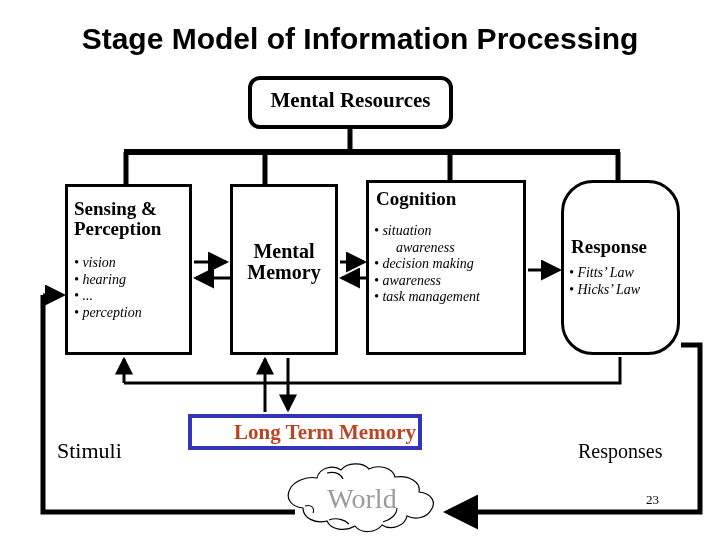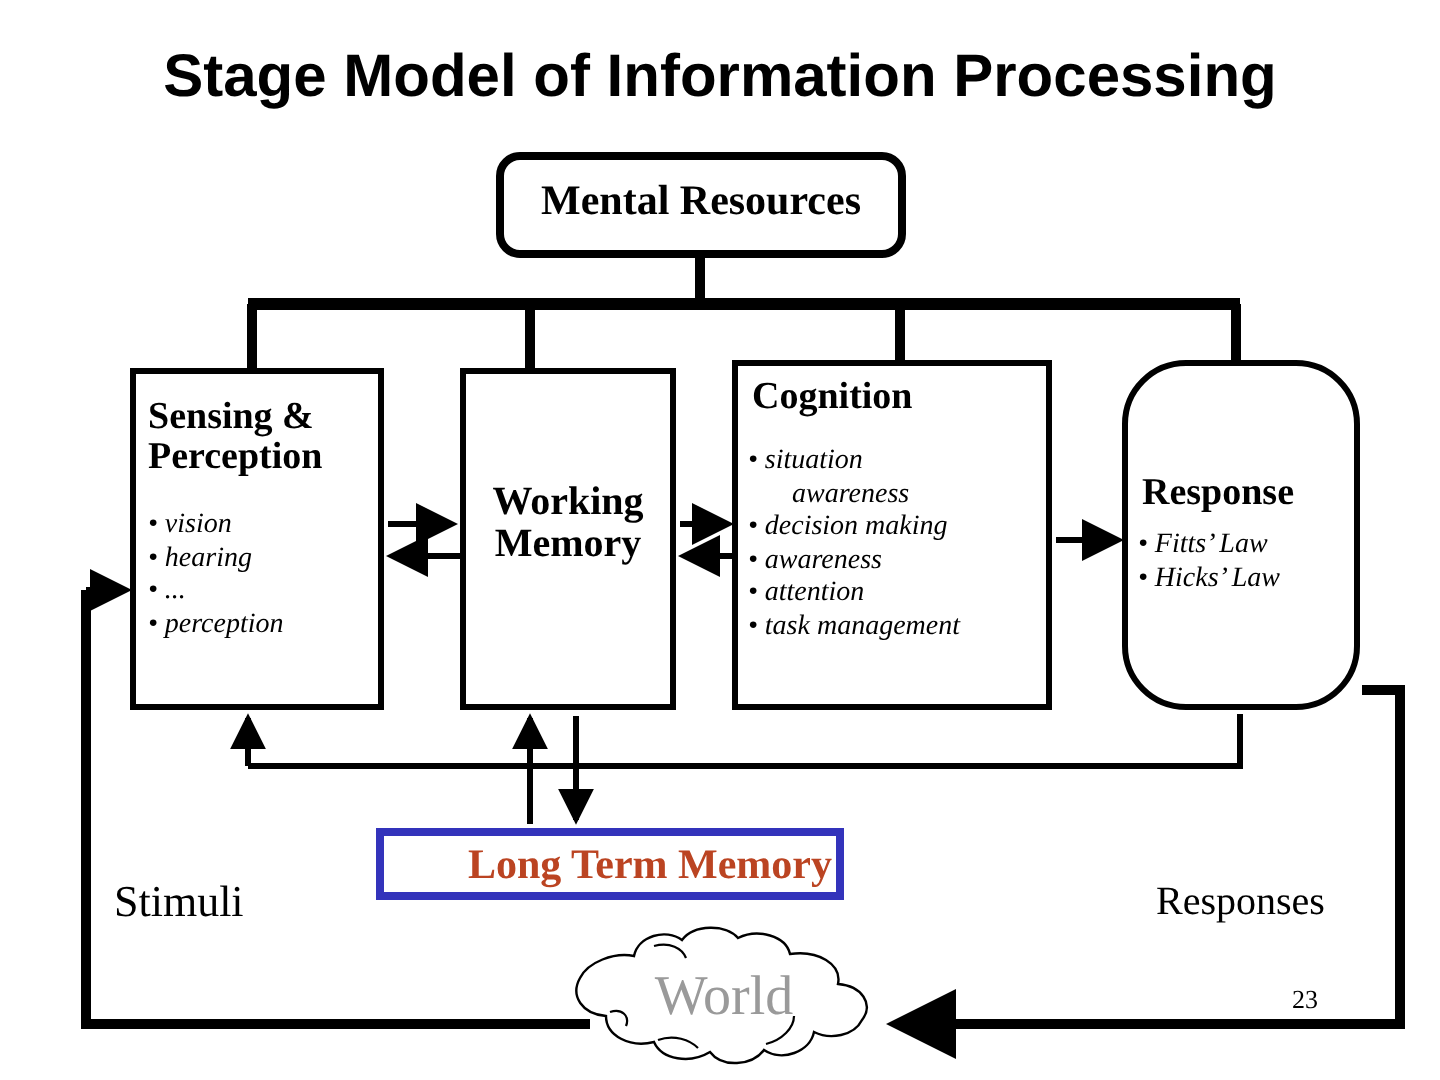--- a/index.html
+++ b/index.html
@@ -149,33 +149,32 @@
     <div class="bullets">
       <div>• vision</div>
       <div>• hearing</div>
       <div>•  ...</div>
       <div>• perception</div>
     </div>
   </div>
 
   <div class="box" id="working-memory">
     <div class="boxtitle">
-      <div>Working</div>
+      <div>Mental</div>
       <div>Memory</div>
     </div>
   </div>
 
   <div class="box" id="cognition">
     <div class="boxtitle">Cognition</div>
     <div class="bullets">
       <div>• situation</div>
       <div class="indent">awareness</div>
       <div>• decision making</div>
       <div>• awareness</div>
-      <div>• attention</div>
       <div>• task management</div>
     </div>
   </div>
 
   <div class="box" id="response">
     <div class="boxtitle">Response</div>
     <div class="bullets">
       <div>• Fitts’ Law</div>
       <div>• Hicks’ Law</div>
     </div>

